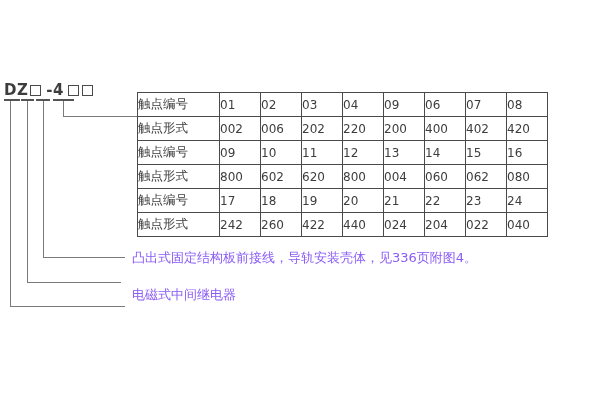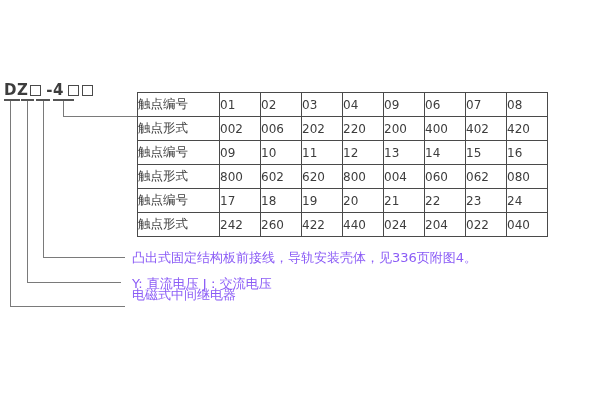--- a/index.html
+++ b/index.html
@@ -166,16 +166,15 @@
         <td class="val">440</td>
         <td class="val">024</td>
         <td class="val">204</td>
         <td class="val">022</td>
         <td class="val">040</td>
       </tr>
     </tbody>
   </table>
 
   <div class="legend-line t1">凸出式固定结构板前接线，导轨安装壳体，见336页附图4。</div>
-  <div class="legend-line t2">Y: 直流电压   J：交流电压</div>
   <div class="legend-line t3">电磁式中间继电器</div>
 
 </div>
 
 </body></html>

